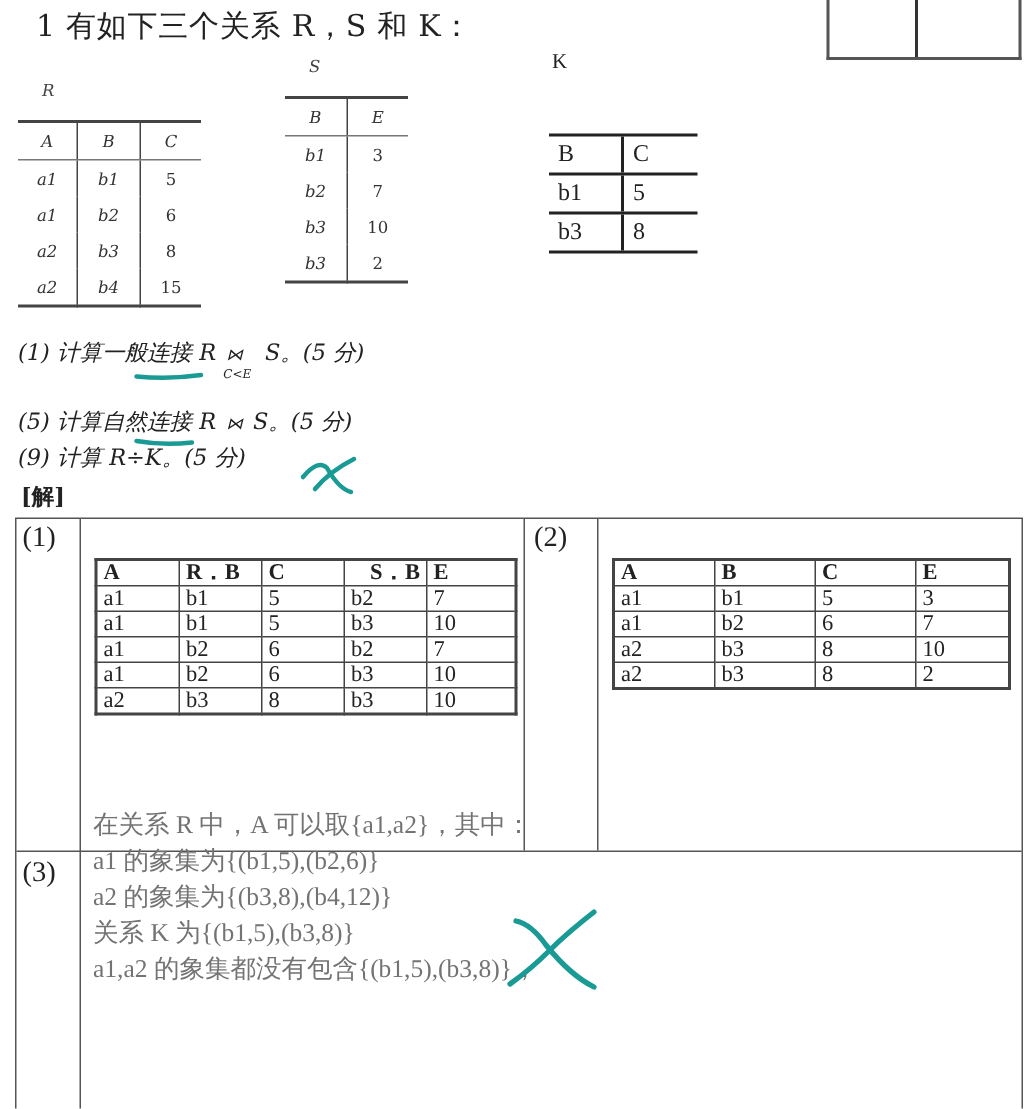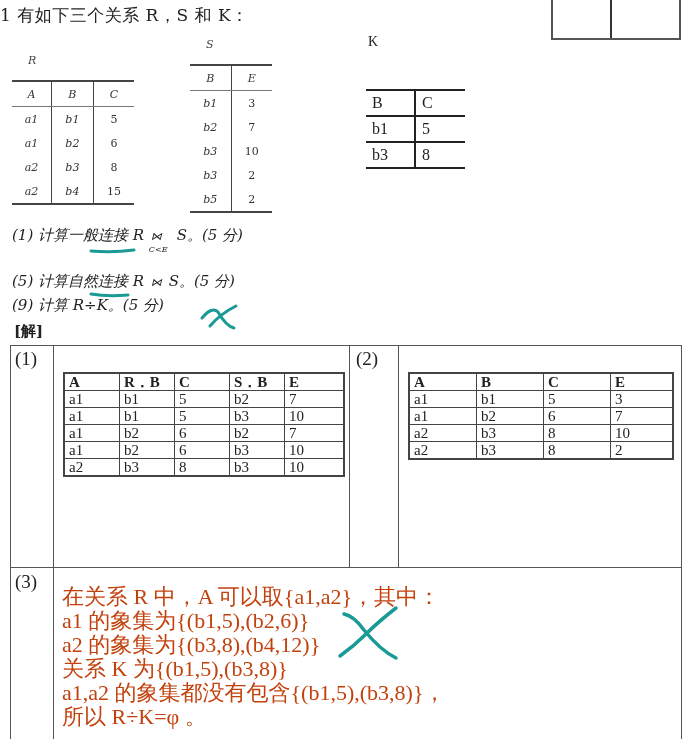--- a/index.html
+++ b/index.html
@@ -1,18 +1,18 @@
 <!DOCTYPE html>
 <html><head>
 <meta charset="utf-8">
 <style>
   html, body { margin:0; padding:0; background:#fff; }
   body { width:688px; height:739px; position:relative; overflow:hidden; font-family:"DejaVu Serif", serif; color:#222; }
   .abs { position:absolute; }
-  .qtitle { left:0; top:4px; font-size:17px; letter-spacing:0.5px; }
+  .qtitle { left:24px; top:4px; font-size:20px; letter-spacing:0.5px; }
   .corner-box { left:551px; top:-2px; width:130px; height:42px; border:2px solid #555; border-top:none; box-sizing:border-box; }
   .corner-box .div { position:absolute; left:57px; top:0; bottom:0; border-left:2px solid #333; }
 
   .rel-caption { font-family:"DejaVu Serif", serif; font-style:italic; font-size:11px; color:#444; }
   table.booktab { border-collapse:collapse; font-family:"DejaVu Serif", serif; font-size:11px; color:#333; }
   table.booktab td { text-align:center; height:24px; padding:0; }
   table.booktab td + td { border-left:1.5px solid #444; }
   table.booktab tr.head td { font-style:italic; border-bottom:1px solid #777; }
   table.booktab { border-top:2px solid #444; border-bottom:2px solid #444; }
   table.booktab td.it { font-style:italic; }
@@ -27,21 +27,21 @@
 
   .grid { left:10px; top:345px; width:672px; height:400px; border:1.5px solid #555; box-sizing:border-box; }
   .vline { position:absolute; border-left:1.5px solid #555; }
   .hline { position:absolute; border-top:1.5px solid #555; }
   .cell-label { position:absolute; font-family:"Liberation Serif", serif; font-size:19px; color:#222; }
 
   table.grid-tab { border-collapse:collapse; font-family:"Liberation Serif", serif; font-size:15px; color:#222; border:2px solid #444; }
   table.grid-tab td { border:1.5px solid #444; padding:0 4px; height:16px; line-height:16px; text-align:left; }
   table.grid-tab tr.head td { font-weight:bold; }
 
-  .sol3 { left:62px; top:585px; font-family:"Liberation Serif", serif; font-size:22px; line-height:24px; color:#c2410c; }
+  .sol3 { left:62px; top:538px; font-family:"Liberation Serif", serif; font-size:17px; line-height:24px; color:#737373; }
 
   .mark { position:absolute; }
   .mark path { fill:none; stroke:#1a9a94; stroke-linecap:round; stroke-linejoin:round; }
 </style>
 </head>
 <body>
 
 <div class="abs qtitle">1 有如下三个关系 R，S 和 K：</div>
 
 <div class="abs corner-box">
@@ -93,24 +93,20 @@
   <tr>
     <td class="it">b2</td>
     <td>7</td>
   </tr>
   <tr>
     <td class="it">b3</td>
     <td>10</td>
   </tr>
   <tr>
     <td class="it">b3</td>
-    <td>2</td>
-  </tr>
-  <tr>
-    <td class="it">b5</td>
     <td>2</td>
   </tr>
 </tbody>
   </table>
 
 <div class="abs" style="left:368px; top:34px; font-family:'Liberation Serif',serif; font-size:14px;">K</div>
 <table class="abs ktab" style="left:366px; top:89px; width:99px;">
   <tbody>
       <tr>
     <td style="width:36px;">B</td>
@@ -164,21 +160,21 @@
   <div class="cell-label" style="left:4px; top:2px;">(1)</div>
   <div class="cell-label" style="left:345px; top:2px;">(2)</div>
   <div class="cell-label" style="left:4px; top:225px;">(3)</div>
 
   <table class="grid-tab" style="position:absolute; left:52px; top:26px; width:282px;">
     <tbody>
         <tr class="head">
       <td style="width:46px;">A</td>
       <td style="width:46px;">R．B</td>
       <td style="width:46px;">C</td>
-      <td style="width:46px;">S．B</td>
+      <td style="width:46px;text-align:right;">S．B</td>
       <td>E</td>
     </tr>
     <tr>
       <td>a1</td>
       <td>b1</td>
       <td>5</td>
       <td>b2</td>
       <td>7</td>
     </tr>
     <tr>
@@ -247,19 +243,18 @@
   </tbody>
     </table>
 </div>
 
 <div class="abs sol3">
   <div>在关系 R 中，A 可以取{a1,a2}，其中：</div>
   <div>a1 的象集为{(b1,5),(b2,6)}</div>
   <div>a2 的象集为{(b3,8),(b4,12)}</div>
   <div>关系 K 为{(b1,5),(b3,8)}</div>
   <div>a1,a2 的象集都没有包含{(b1,5),(b3,8)}，</div>
-  <div>所以 R÷K=φ 。</div>
 </div>
 
 <svg class="mark" style="left:334px; top:604px;" width="72" height="60">
   <path d="M10 10 Q20 12 30 26 Q46 46 62 54" stroke-width="3.5"></path>
   <path d="M62 4 Q44 18 32 30 Q20 42 6 52" stroke-width="3.5"></path>
 </svg>
 
 </body></html>

